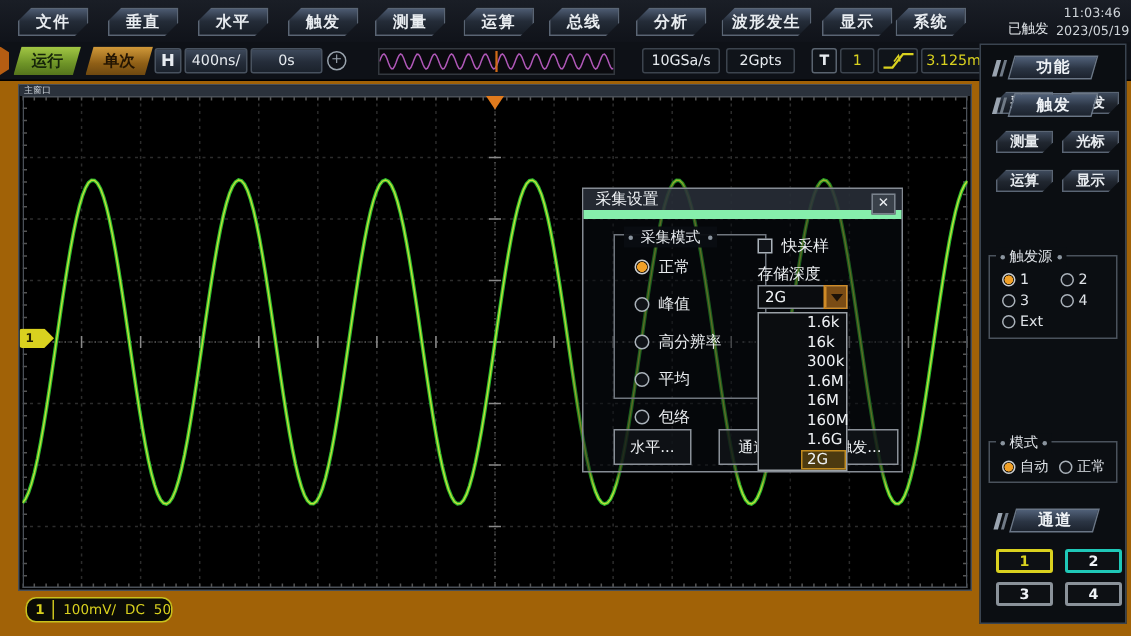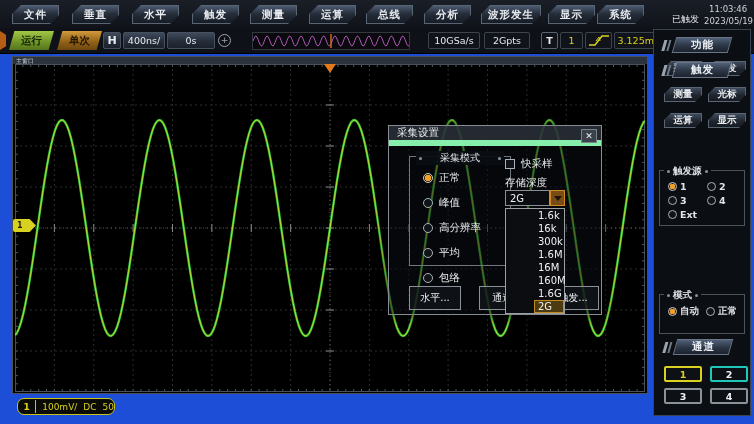--- a/index.html
+++ b/index.html
@@ -1,18 +1,18 @@
 <!DOCTYPE html>
 <html><head>
 <meta charset="utf-8">
 <style>
   * { margin:0; padding:0; box-sizing:border-box; }
   html,body { width:754px; height:424px; background:#07090c; overflow:hidden;
               font-family:"DejaVu Sans","Liberation Sans",sans-serif; }
-  #stage { position:relative; width:754px; height:424px; background:#1d4ed8; }
+  #stage { position:relative; width:754px; height:424px; background:#a16207; }
 
   
   #menubar { position:absolute; left:0; top:0; width:754px; height:28px; background:linear-gradient(#1a1e26,#10131a); }
   .menu-btn { position:absolute; top:5px; height:19px; width:47px;
               background:linear-gradient(#4c5a70,#242c38 48%,#171d26);
               border:1px solid #5a6574; color:#e8ecf0; font-size:10.5px; font-weight:bold;
               display:flex; align-items:center; justify-content:center;
               clip-path:polygon(9px 0,100% 0,100% calc(100% - 9px),calc(100% - 9px) 100%,0 100%,0 9px);
               letter-spacing:1px; cursor:pointer; }
   .status-txt { position:absolute; color:#e0e4e8; font-size:9px; }
@@ -54,40 +54,40 @@
   .hdr { position:relative; margin:7px auto 0 auto; width:56px; height:16px; transform:skewX(-16deg);
          background:linear-gradient(#506078,#2b3544 55%,#1c232e); border:1px solid #6a7686;
          display:flex; align-items:center; justify-content:center; }
   .hdr span { transform:skewX(16deg); color:#eef2f6; font-size:10.5px; font-weight:bold; letter-spacing:1px; }
   .hdr::before { content:""; position:absolute; left:-12px; top:2px; width:3px; height:11px; background:#9aa4b0; transform:skewX(0deg); }
   .hdr::after  { content:""; position:absolute; left:-7px;  top:2px; width:2px; height:11px; background:#707a86; }
   .fn-btn { position:absolute; width:38px; height:15px; background:linear-gradient(#3e4a5c,#20262f 55%,#161b23);
             border:1px solid #5a6574; color:#e8ecf0; font-size:9.5px; font-weight:bold;
             display:flex; align-items:center; justify-content:center;
             clip-path:polygon(7px 0,100% 0,100% calc(100% - 7px),calc(100% - 7px) 100%,0 100%,0 7px); }
-  .sb-grp { position:absolute; left:5px; width:86px; border:1px solid #4a525c;font-weight:bold; }
+  .sb-grp { position:absolute; left:5px; width:86px; border:1px solid #4a525c; }
   .sb-grp-label { position:absolute; top:-6px; left:4px; background:#0b0e12; padding:0 3px; color:#dfe3e8;
                   font-size:9.5px; display:flex; align-items:center; gap:3px; }
   .dot { width:3px; height:3px; background:#8a949e; border-radius:50%; display:inline-block; }
   .radio { display:inline-flex; align-items:center; gap:3px; color:#dfe3e8; font-size:9.5px; position:absolute; }
   .rb { width:9px; height:9px; border-radius:50%; border:1px solid #aab2ba; background:#101318; flex:0 0 auto; }
   .rb.on { border-color:#caced2; background:radial-gradient(circle at 50% 50%, #f0a028 0 55%, #2a1c06 60%); }
   .ch-btn { position:absolute; width:38px; height:16px; background:#0d1014; font-size:9.5px; font-weight:bold;
             display:flex; align-items:center; justify-content:center; border-radius:2px; }
 
   
   #dialog { position:absolute; left:388px; top:125px; width:214px; height:190px;
             background:rgba(10,13,18,0.55); border:1px solid #868c94; box-shadow:0 0 14px rgba(0,0,0,.85); z-index:20; }
   #dlg-title { position:absolute; left:0; top:0; width:100%; height:20px; background:rgba(44,50,60,0.8);
                border-bottom:6px solid #86efac; color:#eef1f4; font-size:10.5px; display:flex; align-items:center; padding-left:8px; }
   #dlg-close { position:absolute; right:4px; top:3px; width:16px; height:14px; background:#3a414a; border:1px solid #7a828c;
                color:#f0f3f6; font-size:9px; display:flex; align-items:center; justify-content:center; cursor:pointer; }
   .dlg-grp { position:absolute; left:20px; top:30px; width:102px; height:110px; border:1px solid #70767e; }
   .dlg-grp-label { position:absolute; top:-6px; left:6px; background:rgba(10,13,18,0.95); padding:0 3px;
-                   color:#e4e8ec; font-size:10px; display:flex; align-items:center; gap:18px; }
+                   color:#e4e8ec; font-size:10px; display:flex; align-items:center; gap:5px; }
   .dlg-radio { display:flex; align-items:center; gap:6px; color:#e8ebee; font-size:10.5px; margin:11px 0 0 13px; }
   .dlg-radio .rb { width:10px; height:10px; }
   #fast-row { position:absolute; left:116px; top:31px; display:flex; align-items:center; gap:6px; color:#e8ebee; font-size:10.5px; }
   #fast-cb { width:10px; height:10px; border:1px solid #aab2ba; background:#101318; }
   #depth-label { position:absolute; left:116px; top:50px; color:#e8ebee; font-size:10.5px; display:flex; gap:3px; align-items:center;}
   #combo { position:absolute; left:116px; top:64px; width:60px; height:16px; background:#0a0c0f; border:1px solid #8a9098;
            display:flex; }
   #combo-val { flex:1; color:#f0f3f6; font-size:10px; display:flex; align-items:center; padding-left:4px; }
   #combo-arrow { width:14px; background:#7a4c15; border-left:1px solid #cf8a26; outline:1px solid #cf8a26;
                  display:flex; align-items:center; justify-content:center; }
@@ -502,21 +502,21 @@
           <span class="rb"></span>
           <span>4</span>
         </div>
       <div class="radio" style="left:8px;top:38px">
           <span class="rb"></span>
           <span>Ext</span>
         </div>
     </div>
 
 
-    <div class="sb-grp" style="top:264px;height:40px">
+    <div class="sb-grp" style="top:264px;height:28px">
       <div class="sb-grp-label">
           <span class="dot"></span>
           <span>模式</span>
           <span class="dot"></span>
         </div>
       <div class="radio" style="left:8px;top:10px">
           <span class="rb on"></span>
           <span>自动</span>
         </div>
       <div class="radio" style="left:46px;top:10px">

